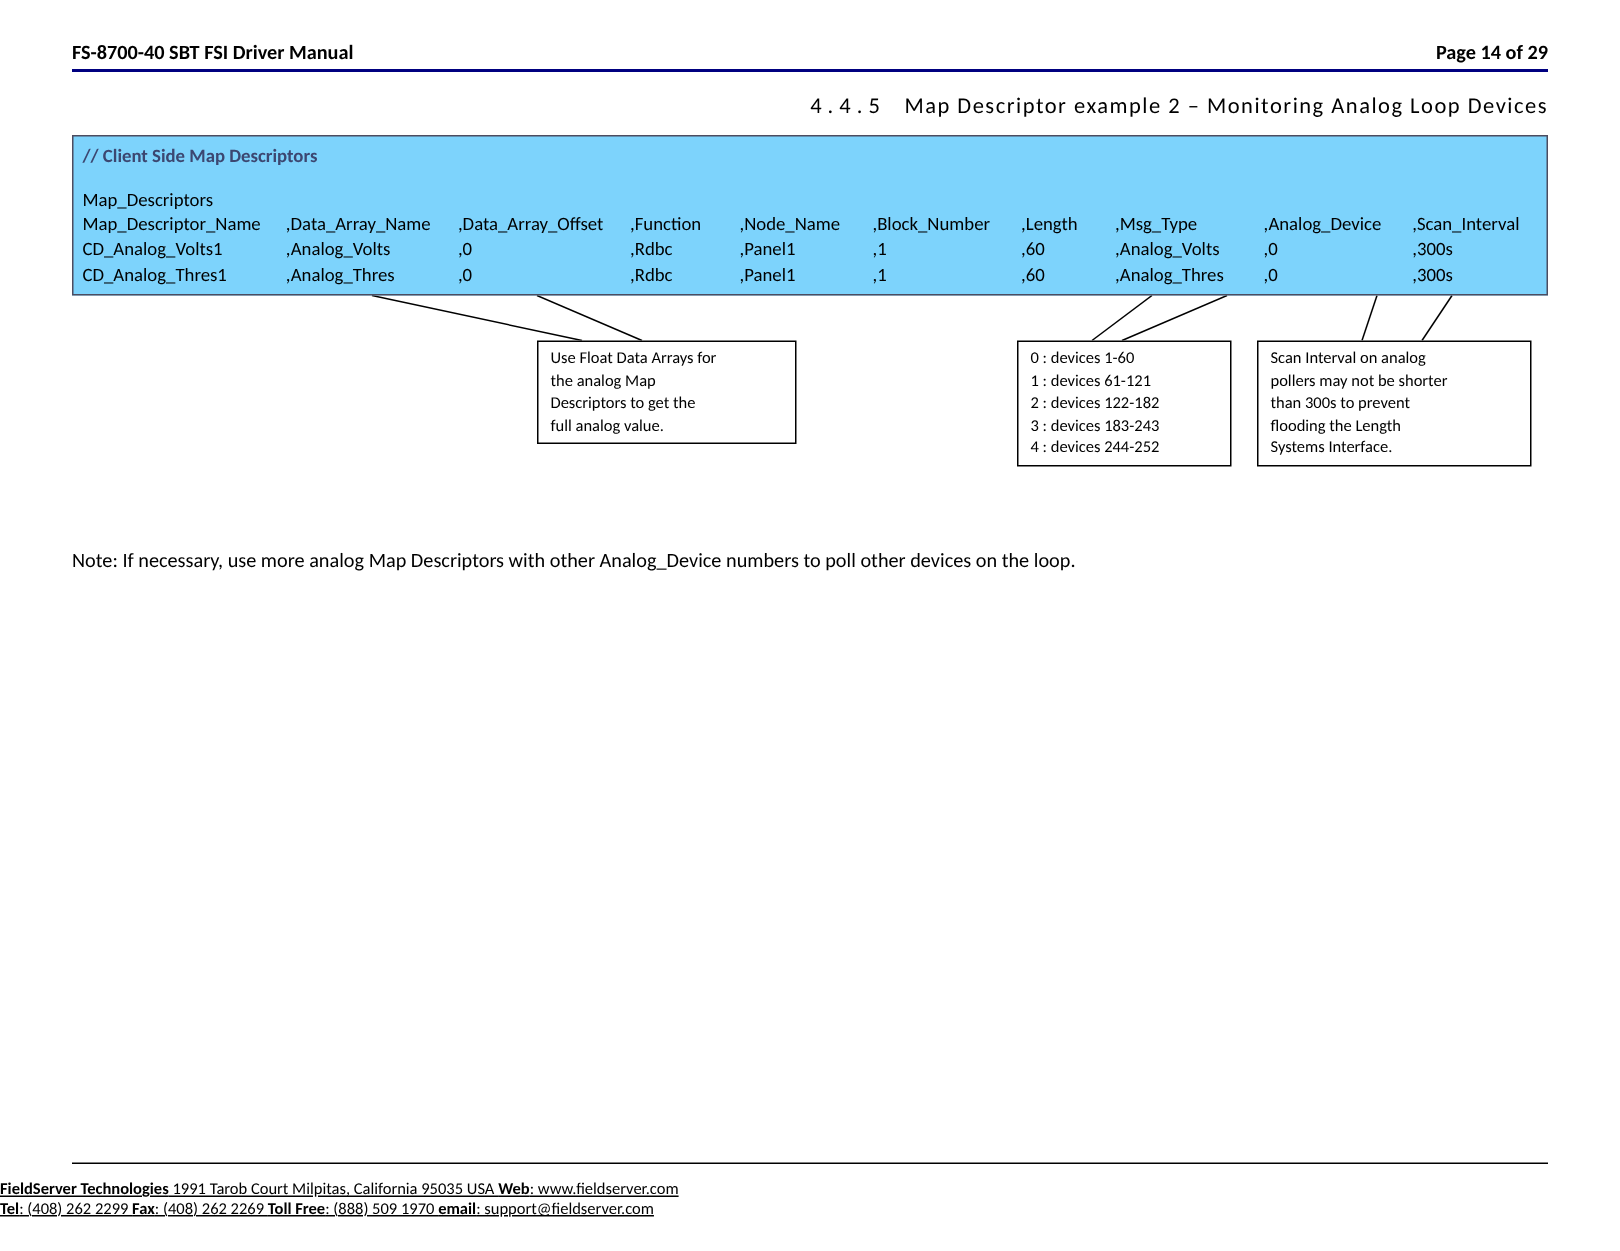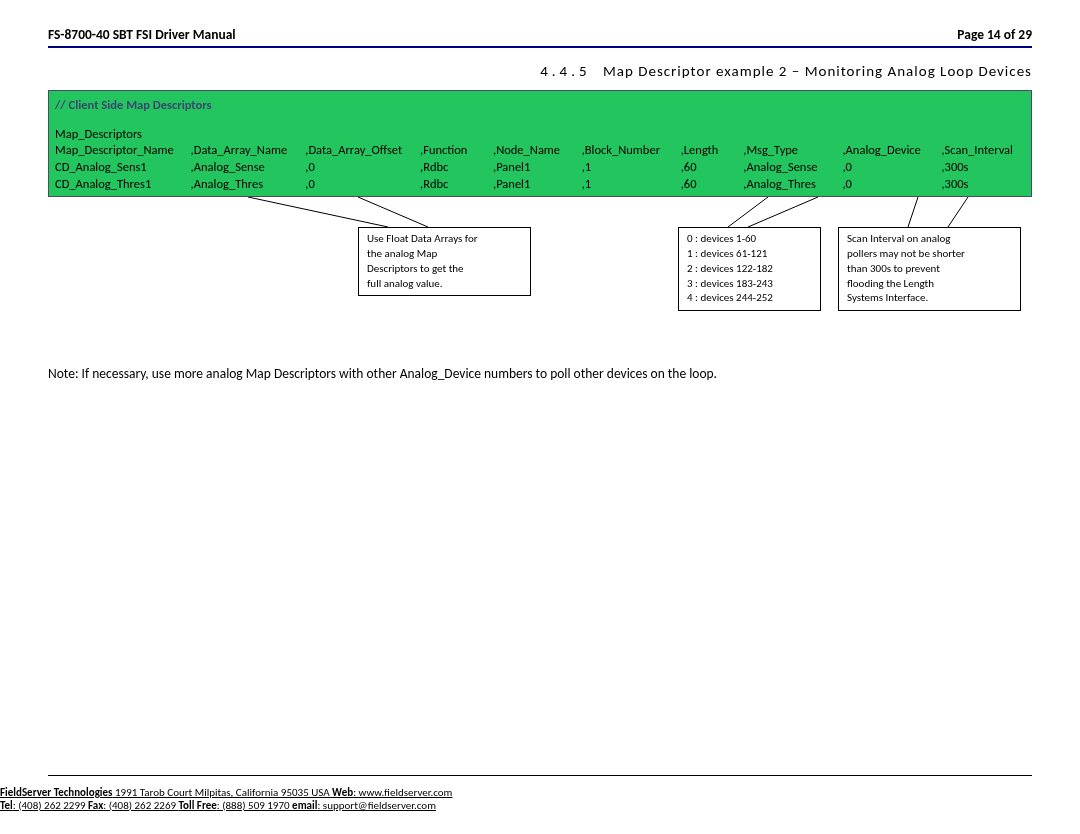--- a/index.html
+++ b/index.html
@@ -35,21 +35,21 @@
     letter-spacing: 4px;
     margin-right: 8px;
   }
   .intro {
     font-size: 13.5px;
     margin-top: 10px;
   }
   .table-wrap {
     margin-top: 10px;
     border: 1px solid #4c4c60;
-    background: #22c55e;
+    background: #7dd3fc;
     padding: 6px 6px 4px 6px;
     font-size: 12.5px;
   }
   .table-comment {
     color: #3c4771;
     font-weight: bold;
     font-size: 12.5px;
   }
   .map-title {
     margin-top: 14px;
@@ -142,28 +142,28 @@
         <td>,Data_Array_Offset</td>
         <td>,Function</td>
         <td>,Node_Name</td>
         <td>,Block_Number</td>
         <td>,Length</td>
         <td>,Msg_Type</td>
         <td>,Analog_Device</td>
         <td>,Scan_Interval</td>
       </tr>
       <tr>
-        <td>CD_Analog_Sens1</td>
-        <td>,Analog_Sense</td>
+        <td>CD_Analog_Volts1</td>
+        <td>,Analog_Volts</td>
         <td>,0</td>
         <td>,Rdbc</td>
         <td>,Panel1</td>
         <td>,1</td>
         <td>,60</td>
-        <td>,Analog_Sense</td>
+        <td>,Analog_Volts</td>
         <td>,0</td>
         <td>,300s</td>
       </tr>
       <tr>
         <td>CD_Analog_Thres1</td>
         <td>,Analog_Thres</td>
         <td>,0</td>
         <td>,Rdbc</td>
         <td>,Panel1</td>
         <td>,1</td>

